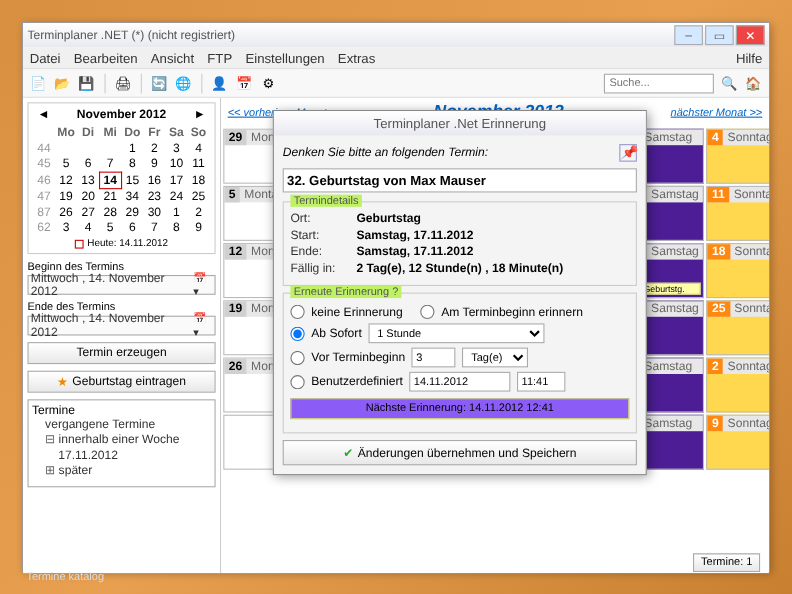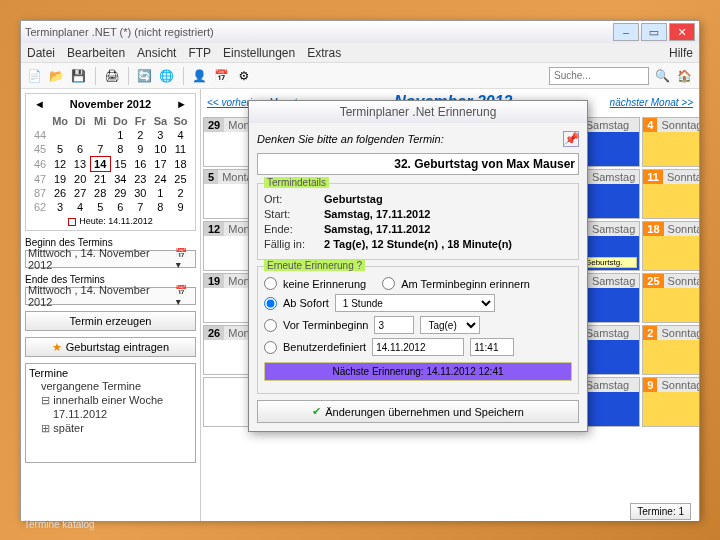--- a/index.html
+++ b/index.html
@@ -27,48 +27,48 @@
 .minical th{color:#666}
 .minical .wk{color:#999}
 .minical .today{border:1px solid #c00;font-weight:bold}
 .minical-ft{text-align:center;font-size:9px;margin-top:2px}
 .minical-ft::before{content:"";display:inline-block;width:6px;height:6px;border:1px solid #c00;margin-right:3px;vertical-align:middle}
 .sec-lbl{font-size:10px;margin:6px 0 2px}
 .dropdown{width:100%;height:18px;border:1px solid #aaa;font-size:10px;padding:0 2px;color:#333;background:#fafafa;display:flex;align-items:center;justify-content:space-between}
 .dropdown .cal{font-size:10px}
 .btn{width:100%;height:20px;border:1px solid #aaa;background:linear-gradient(#fff,#e8e8e8);margin-top:6px;display:flex;align-items:center;justify-content:center;gap:4px;font-size:10px}
 .btn .star{color:#e80}
-.treebox{border:1px solid #aaa;margin-top:6px;height:100px;padding:3px;font-size:10px;overflow:hidden}
+.treebox{border:1px solid #aaa;margin-top:6px;height:80px;padding:3px;font-size:10px;overflow:hidden}
 .treebox .root{font-weight:normal}
 .treebox .item{padding-left:12px;color:#333;line-height:14px}
 .treebox .exp{color:#666}
 .main{flex:1;background:#fff;position:relative;overflow:hidden}
 .monthbar{height:26px;display:flex;align-items:center;padding:0 6px;gap:10px}
 .monthbar .prev,.monthbar .next{color:#06c;font-size:10px;font-style:italic;text-decoration:underline}
 .monthbar .title{flex:1;text-align:center;color:#06c;font-size:16px;font-style:italic;font-weight:bold;text-decoration:underline}
 .grid{display:grid;grid-template-columns:repeat(7,1fr);gap:2px;padding:2px}
 .cell{border:1px solid #bbb;height:50px;position:relative;font-size:9px;background:#fff}
 .cell .hdr{display:flex;background:#e8e8e8}
 .cell .num{background:#d0d0d0;padding:1px 4px;font-weight:bold}
 .cell .day{padding:1px 4px;color:#666;flex:1}
 .cell.thu .hdr,.cell.fri .hdr{background:#cde8ff}
 .cell.thu .num,.cell.fri .num{background:#7ab8ff}
-.cell.sat{background:#1d4ed8}.cell.sat .num{background:#ffa020;color:#fff}
+.cell.sat{background:#4c1d95}.cell.sat .num{background:#ffa020;color:#fff}
 .cell.sun{background:#ffd850}.cell.sun .num{background:#ff8810;color:#fff}
 .cell .evt{position:absolute;bottom:2px;left:2px;right:2px;font-size:8px;background:#ffa;border:1px solid #cc8;padding:0 1px;overflow:hidden;white-space:nowrap}
 .foot{position:absolute;bottom:4px;right:8px}
 .foot .tbtn2{border:1px solid #aaa;background:linear-gradient(#fff,#e8e8e8);padding:2px 6px;font-size:10px}
 .katalog{position:absolute;bottom:10px;left:24px;font-size:10px;color:#ddd}
 
 .modal{position:absolute;left:248px;top:100px;width:340px;background:#f4f4f4;border:1px solid #888;box-shadow:2px 2px 10px rgba(0,0,0,.4)}
 .modal-title{text-align:center;padding:4px;font-size:12px;background:linear-gradient(#fff,#e8e8f0);color:#555}
 .modal-body{padding:8px}
 .prompt{font-style:italic;font-size:11px;margin-bottom:6px;display:flex;justify-content:space-between;align-items:center}
 .pin{width:16px;height:16px;border:1px solid #99c;display:flex;align-items:center;justify-content:center;color:#36c;font-size:12px}
-.subject{border:1px solid #aaa;background:#fff;text-align:right;font-weight:bold;font-size:12px;padding:3px;margin-bottom:8px}
+.subject{border:1px solid #aaa;background:#fff;text-align:left;font-weight:bold;font-size:12px;padding:3px;margin-bottom:8px}
 .group{border:1px solid #ccc;padding:6px;margin-bottom:6px;position:relative}
 .group-lbl{position:absolute;top:-7px;left:6px;background:#bef264;padding:0 3px;font-size:10px;color:#555}
 .detrow{display:flex;margin:3px 0;font-size:11px}
 .detrow .k{width:60px;color:#333}
 .detrow .v{font-weight:bold;flex:1}
 .optrow{display:flex;align-items:center;gap:6px;margin:4px 0;font-size:11px}
 .optrow input[type=radio]{margin:0}
 .optrow select,.optrow .num,.optrow .date,.optrow .time{border:1px solid #aaa;height:18px;font-size:10px;padding:0 3px;background:#fff}
 .optrow select{width:160px}
 .optrow .num{width:40px}.optrow .date{width:92px}.optrow .time{width:44px}

